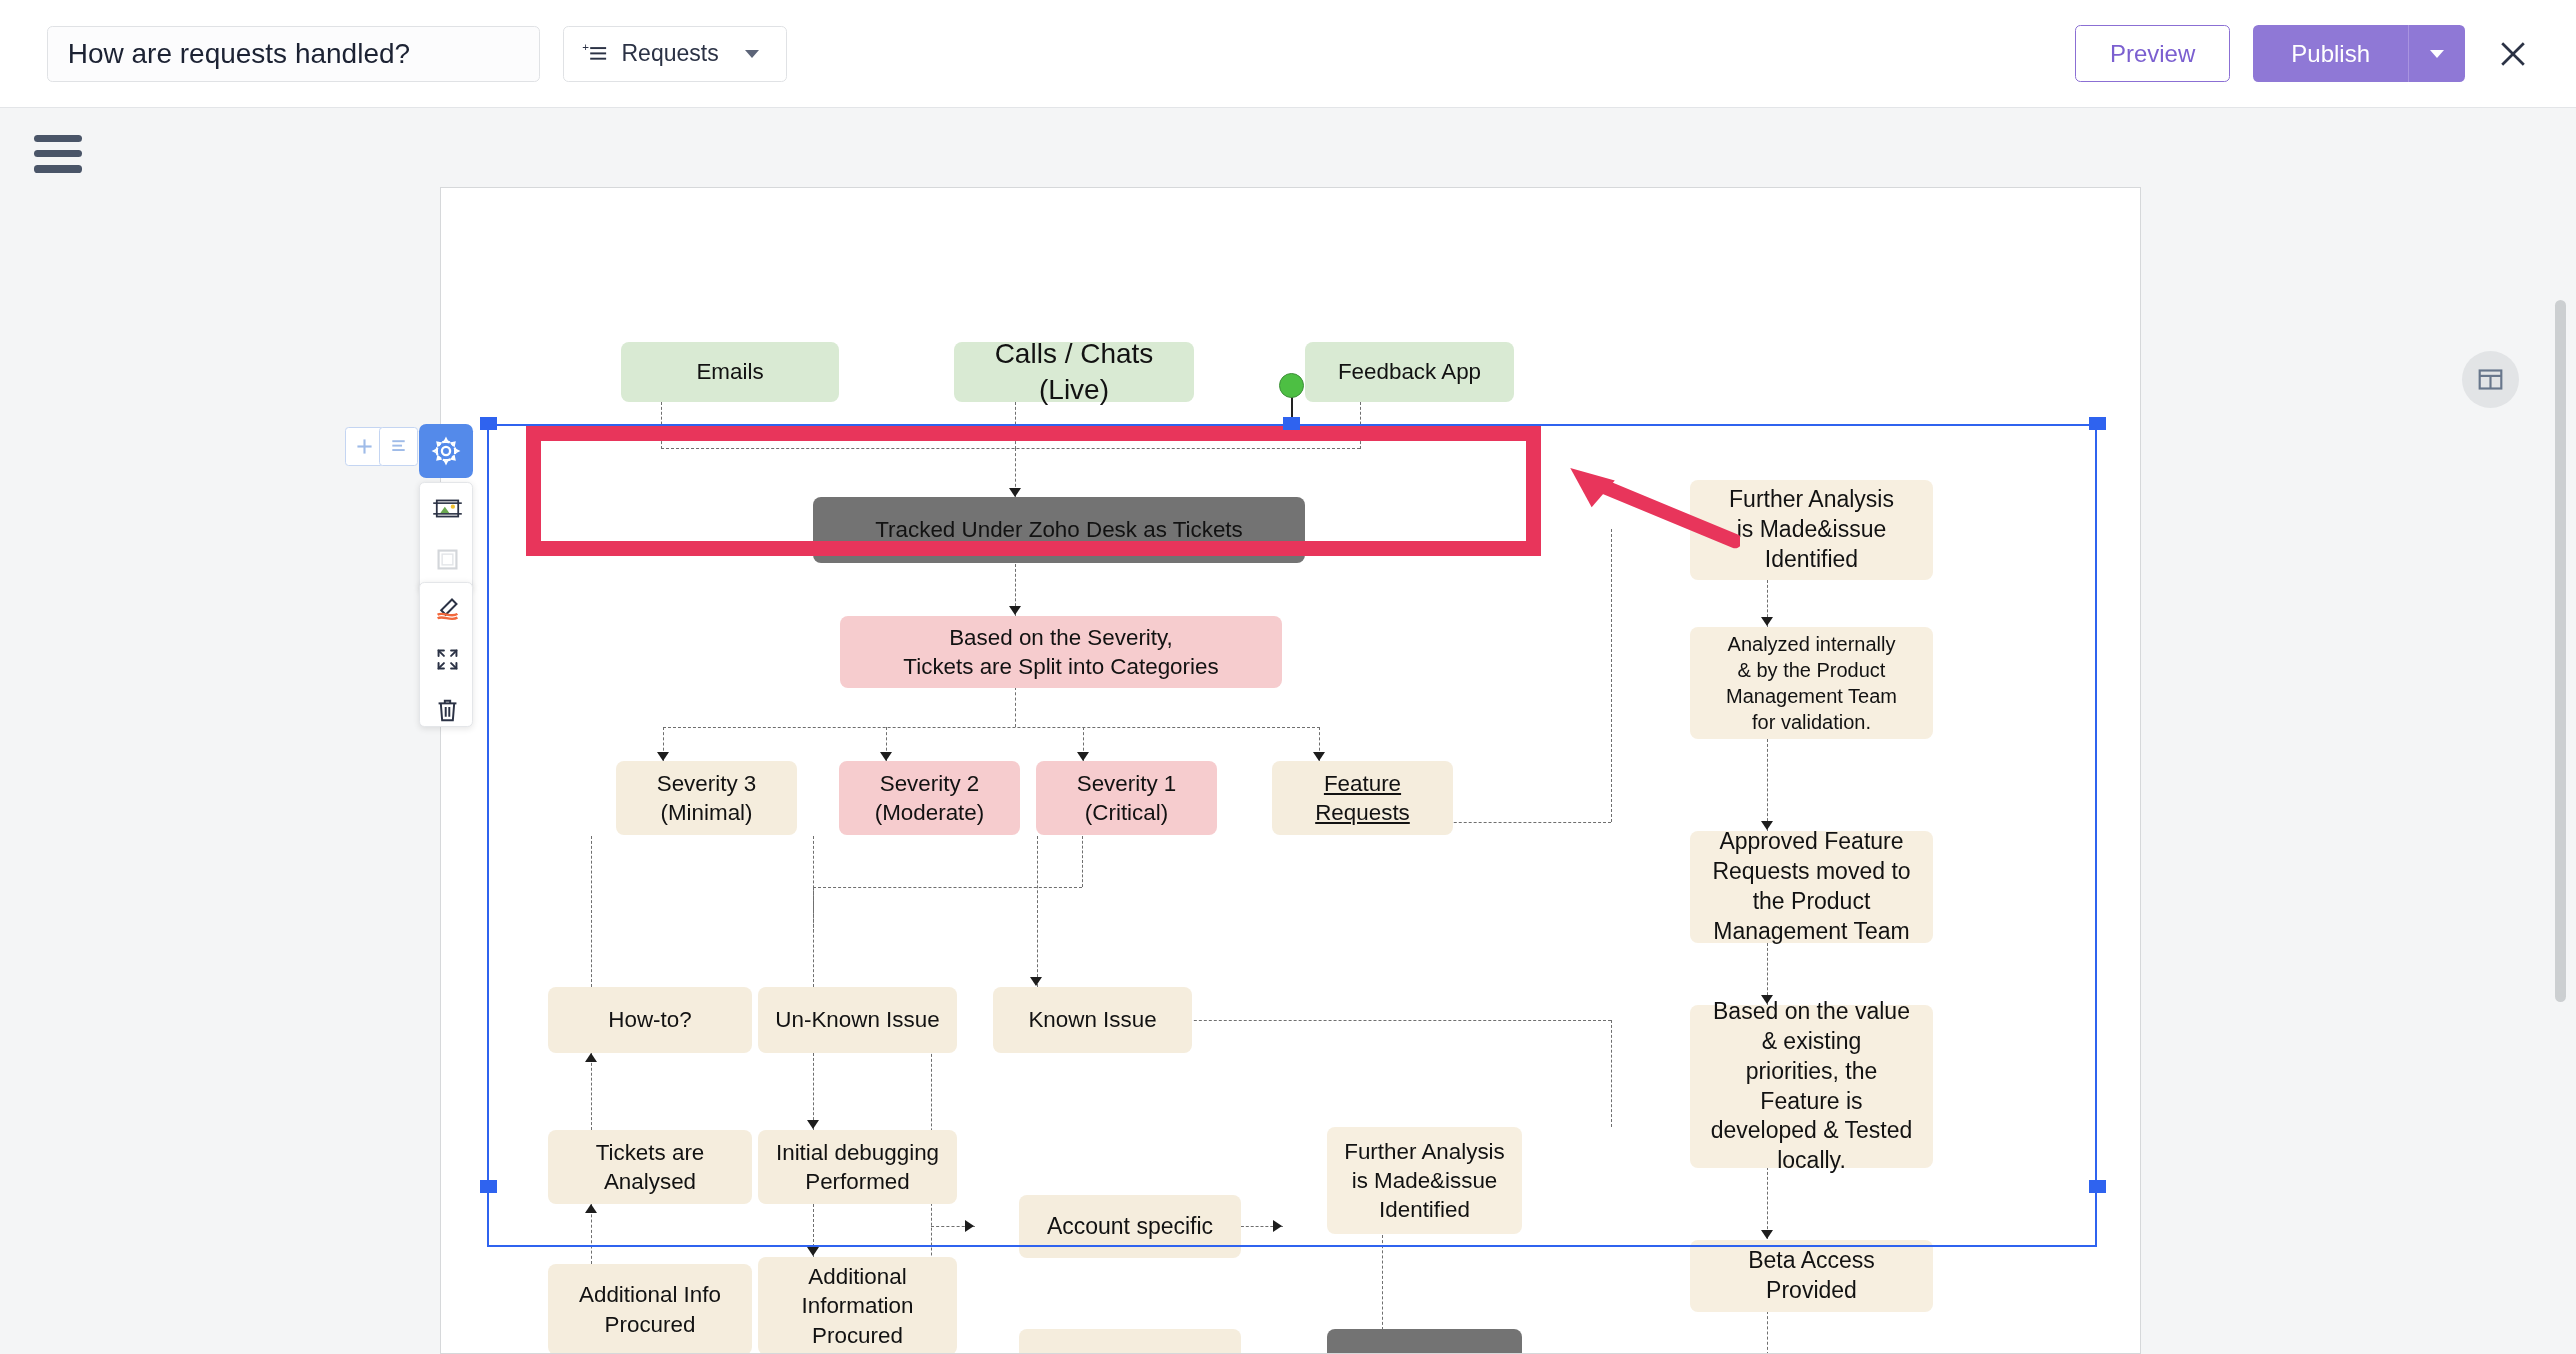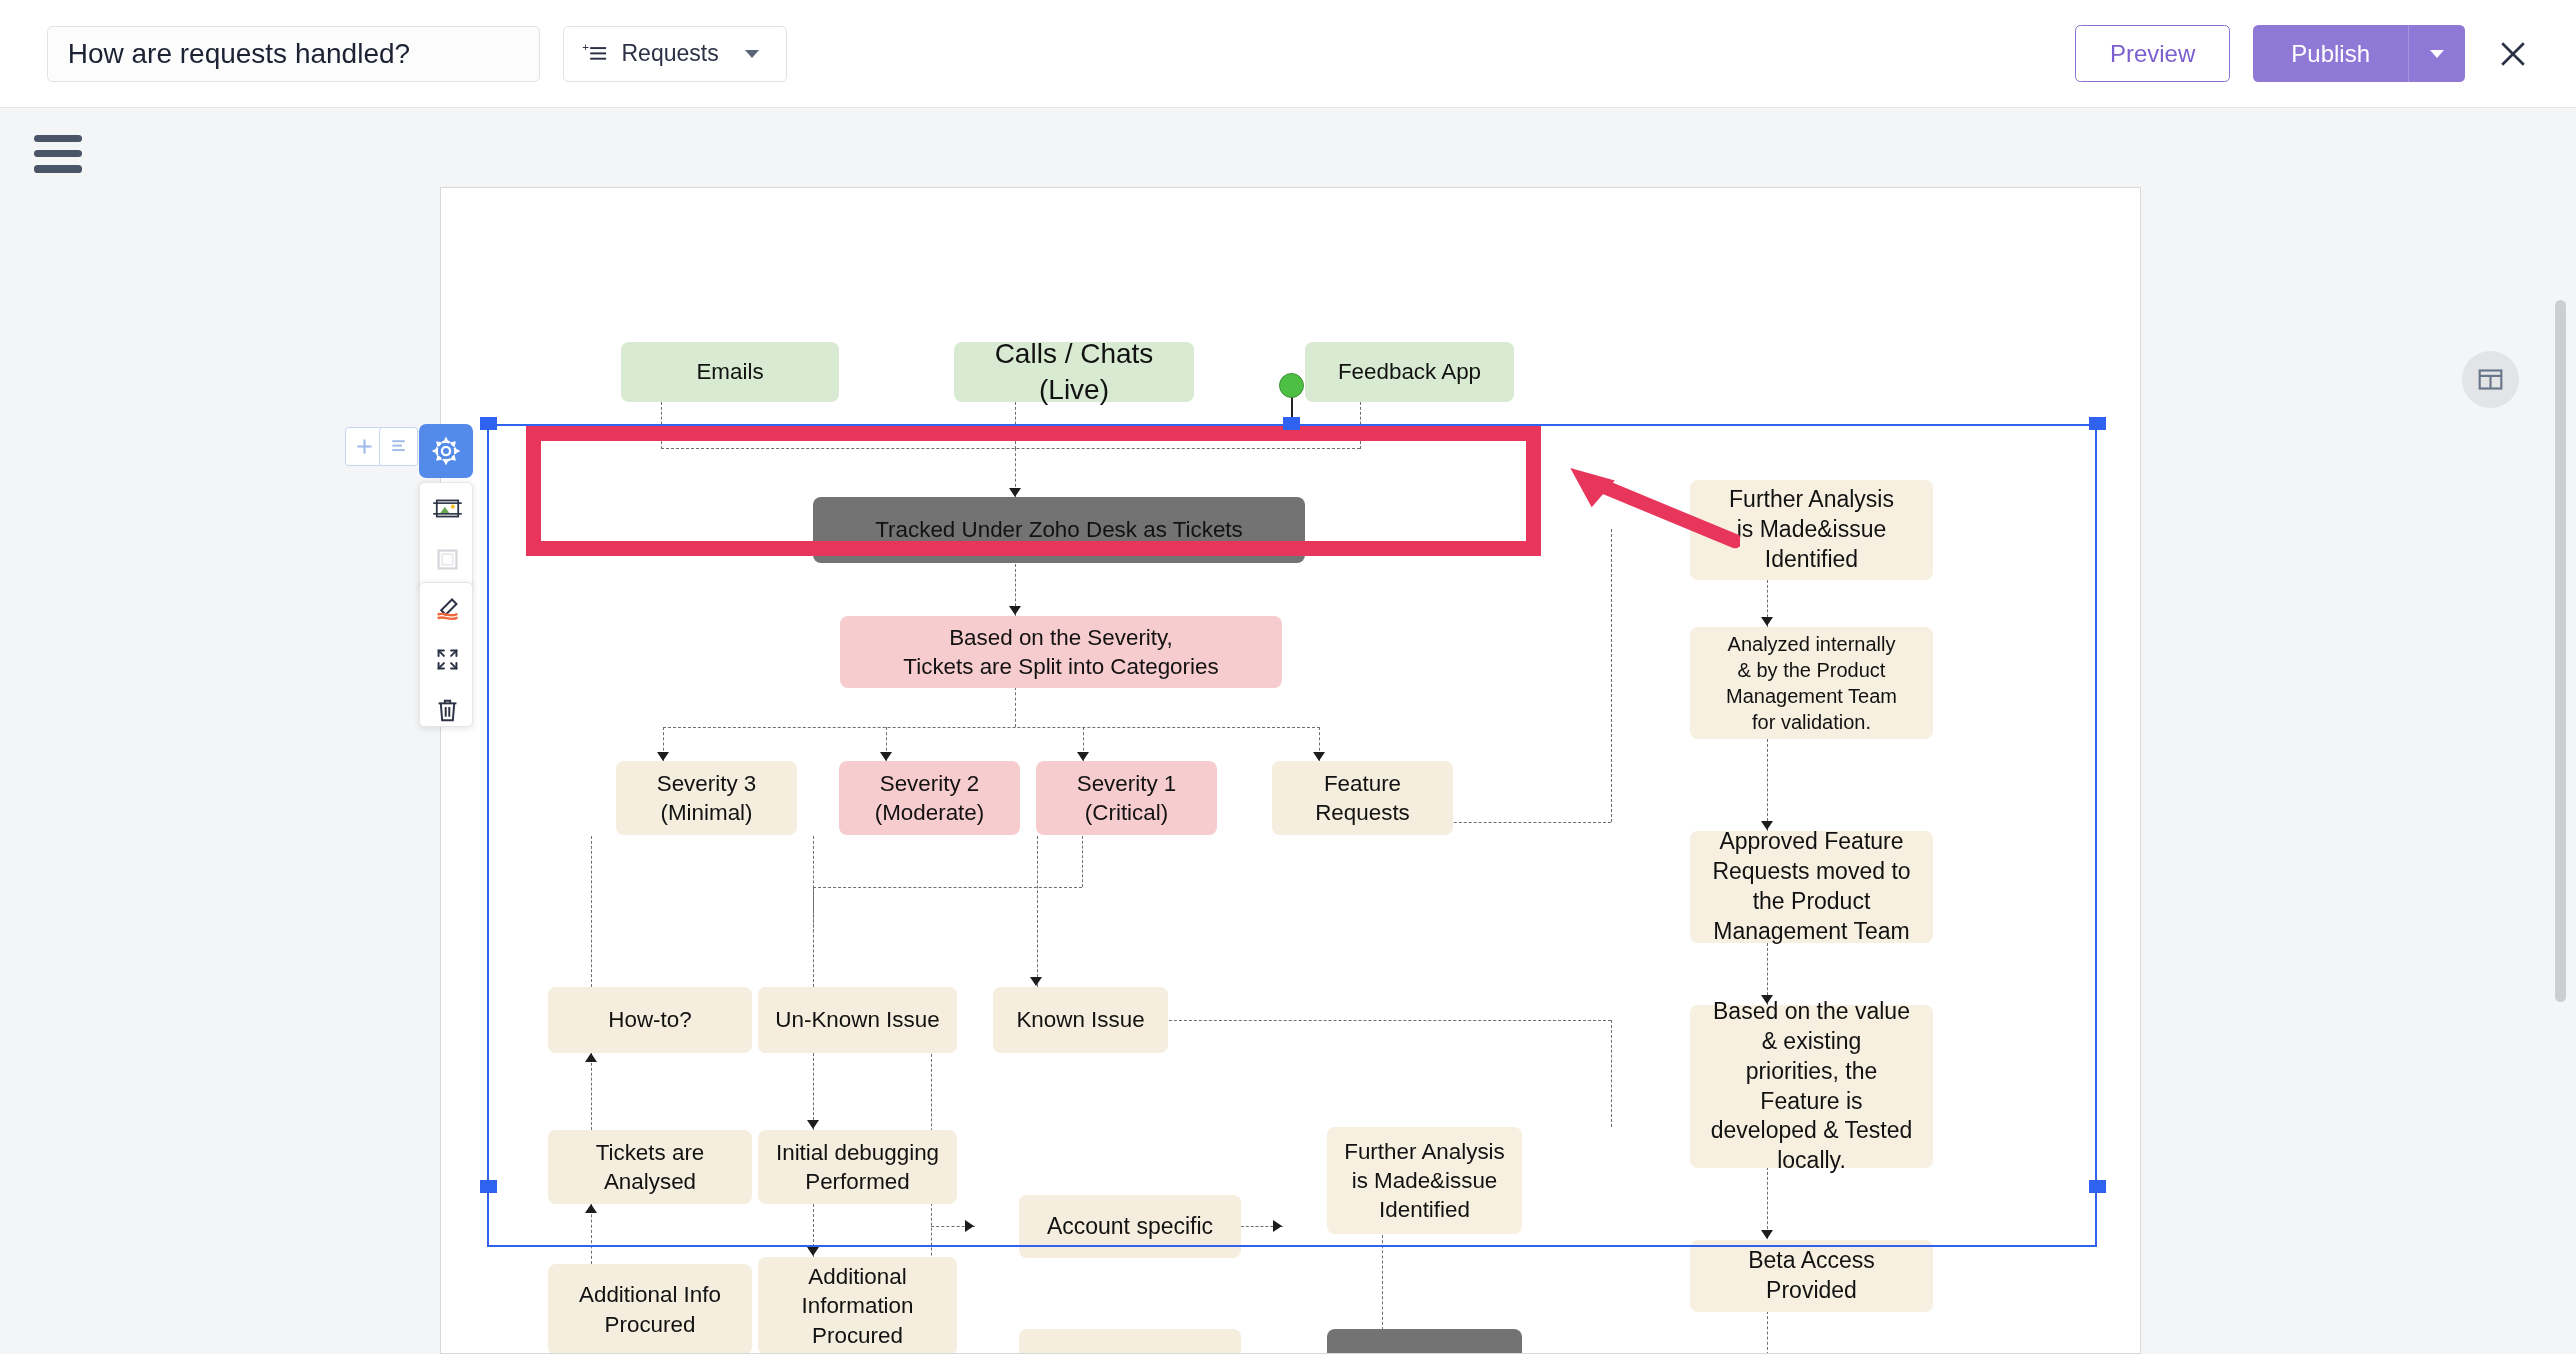--- a/index.html
+++ b/index.html
@@ -255,30 +255,30 @@
         </div>
         <div class="node pink" style="left: 354px; top: 573px; width: 181px; height: 74px; font-size: 22.4px;">
           <span style="white-space: pre-line;">Severity 2
 (Moderate)</span>
         </div>
         <div class="node pink" style="left: 551px; top: 573px; width: 181px; height: 74px; font-size: 22.4px;">
           <span style="white-space: pre-line;">Severity 1
 (Critical)</span>
         </div>
         <div class="node beige" style="left: 787px; top: 573px; width: 181px; height: 74px; font-size: 22.4px;">
-          <span style="white-space: pre-line;">Feature
+          <span style="white-space: pre-line; text-decoration: underline;">Feature
 Requests</span>
         </div>
         <div class="node beige" style="left: 63px; top: 799px; width: 204px; height: 66px; font-size: 22.4px;">
           <span style="white-space: pre-line;">How-to?</span>
         </div>
         <div class="node beige" style="left: 273px; top: 799px; width: 199px; height: 66px; font-size: 22.4px;">
           <span style="white-space: pre-line;">Un-Known Issue</span>
         </div>
-        <div class="node beige" style="left: 508px; top: 799px; width: 175px; height: 66px; font-size: 22.4px;">
+        <div class="node beige" style="left: 508px; top: 799px; width: 199px; height: 66px; font-size: 22.4px;">
           <span style="white-space: pre-line;">Known Issue</span>
         </div>
         <div class="node beige" style="left: 63px; top: 942px; width: 204px; height: 74px; font-size: 22.4px;">
           <span style="white-space: pre-line;">Tickets are
 Analysed</span>
         </div>
         <div class="node beige" style="left: 273px; top: 942px; width: 199px; height: 74px; font-size: 22.4px;">
           <span style="white-space: pre-line;">Initial debugging
 Performed</span>
         </div>

